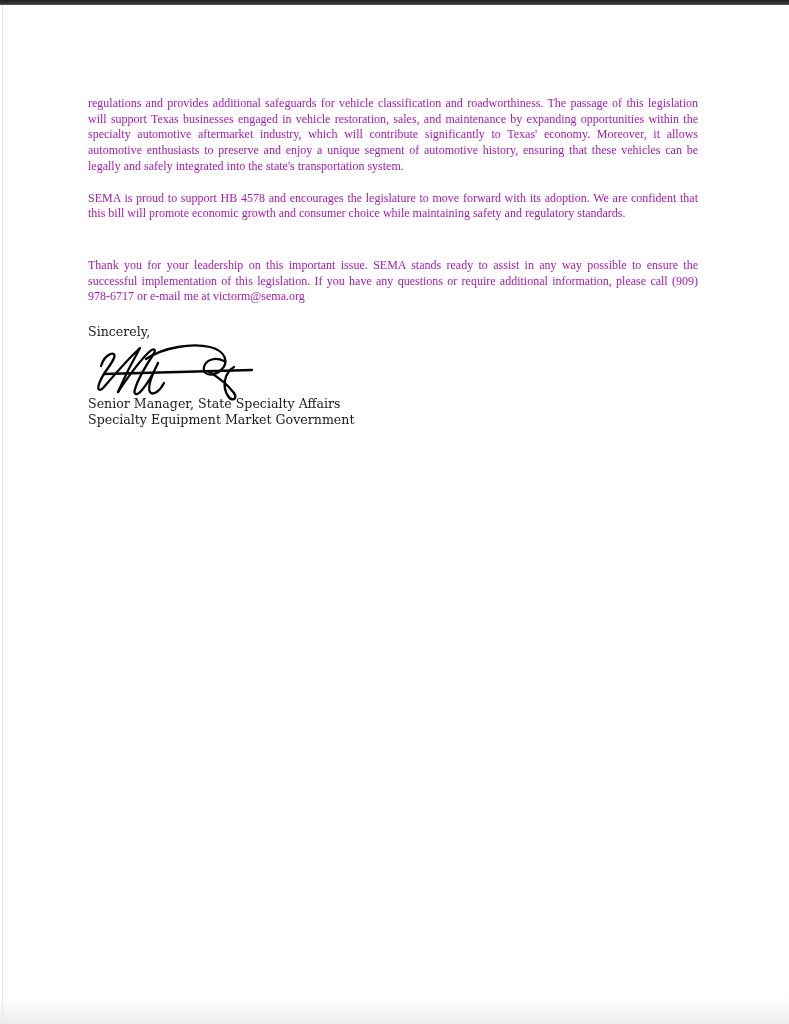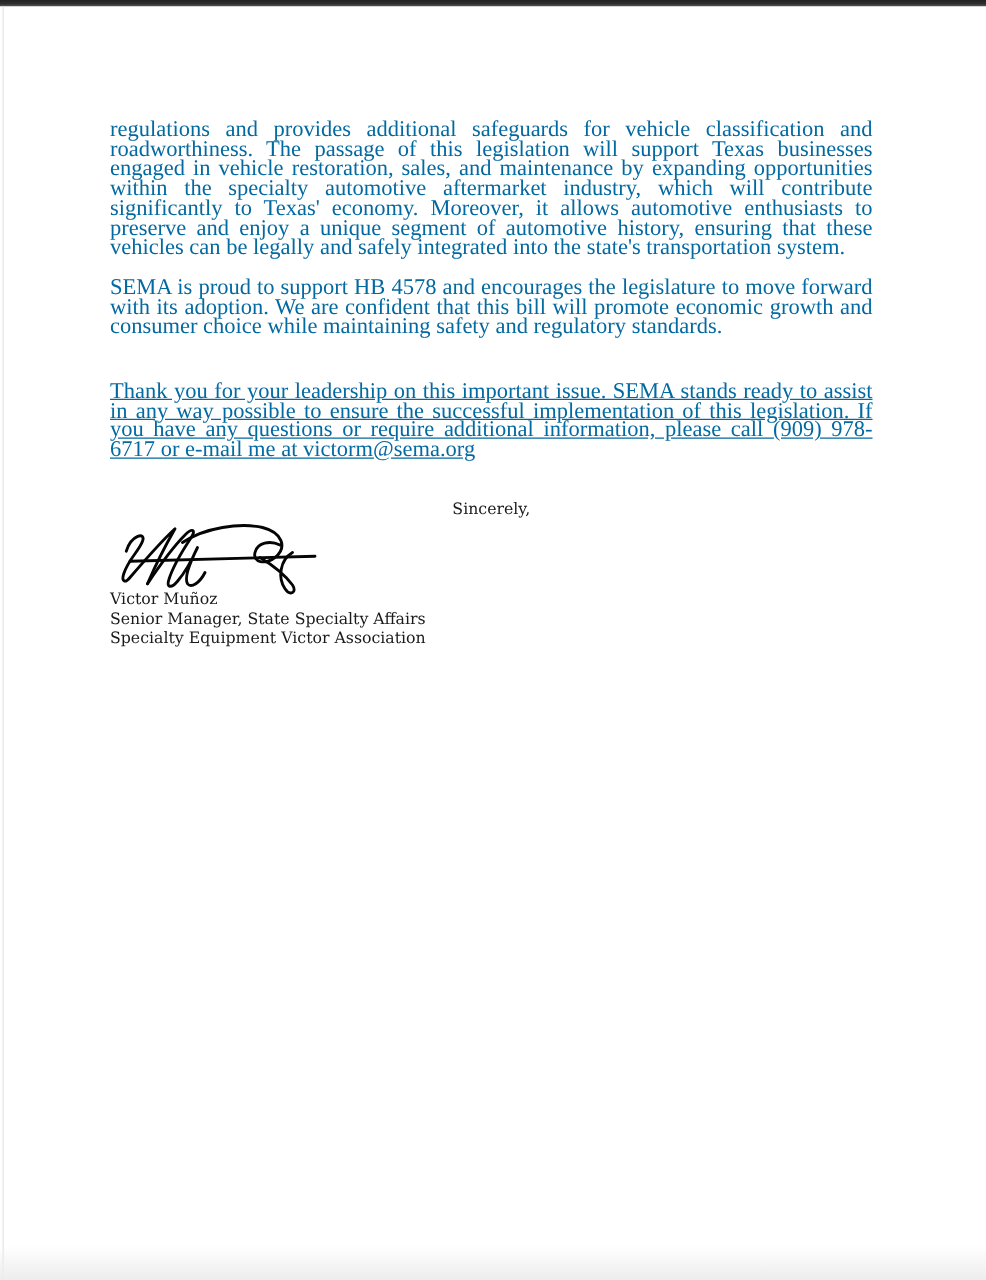--- a/index.html
+++ b/index.html
@@ -36,34 +36,33 @@
   }
   .letter-body {
     position: absolute;
     left: 88px;
     top: 96px;
     width: 610px;
     color: #141414;
   }
   .letter-body p {
     font-family: "Liberation Serif", serif;
-    font-size: 18px;
+    font-size: 12px;
     line-height: 15.7px;
     text-align: justify;
-    color: #0369a1;
+    color: #a21caf;
   }
   p.para-1 { margin-bottom: 16px; }
   p.para-2 { margin-bottom: 36px; }
-  p.para-3 { margin-bottom: 31px; text-decoration: underline; }
+  p.para-3 { margin-bottom: 19px; }
   .closing {
     font-family: "DejaVu Serif", serif;
     font-size: 12.6px;
     line-height: 16px;
     color: #1a1a1a;
-    text-align: center;
   }
   .signature-wrap {
     margin-top: 1px;
     margin-left: 0;
     height: 60px;
     position: relative;
   }
   .signature-wrap svg { display: block; }
   .sig-block {
     margin-top: -5px;
@@ -95,22 +94,21 @@
       <svg width="172" height="62" viewBox="0 0 172 62" fill="none" stroke="#050505" stroke-width="2.3" stroke-linecap="round" stroke-linejoin="round">
         <path d="M13,25 C17,12 29,9 26,17 C23,25 15,31 11,43 C9,49 12,51 16,46 C28,32 41,17 52,7 C44,21 36,37 30,51"></path>
         <path d="M30,51 C42,33 52,20 60,12 C66,6 69,8 65,14 C57,26 50,38 47,48 C45,54 49,55 54,49 C60,42 66,31 70,22 C64,34 59,46 62,51 C65,55 72,50 76,42"></path>
         <path d="M58,18 C76,6 104,2 122,6 C138,10 142,22 132,30 C124,36 114,34 116,26 C118,18 128,16 136,20"></path>
         <path d="M16,33 L164,29"></path>
         <path d="M120,30 C130,36 140,44 146,52 C150,58 144,61 140,55 C134,46 136,32 146,26"></path>
       </svg>
     </div>
 
     <div class="sig-block">
-      <div>Victor Muñoz</div>
       <div>Senior Manager, State Specialty Affairs</div>
-      <div>Specialty Equipment Victor Association</div>
+      <div>Specialty Equipment Market Government</div>
     </div>
 
   </div>
 
   <div class="bottom-fade"></div>
 
 </div>
 
 </body></html>

